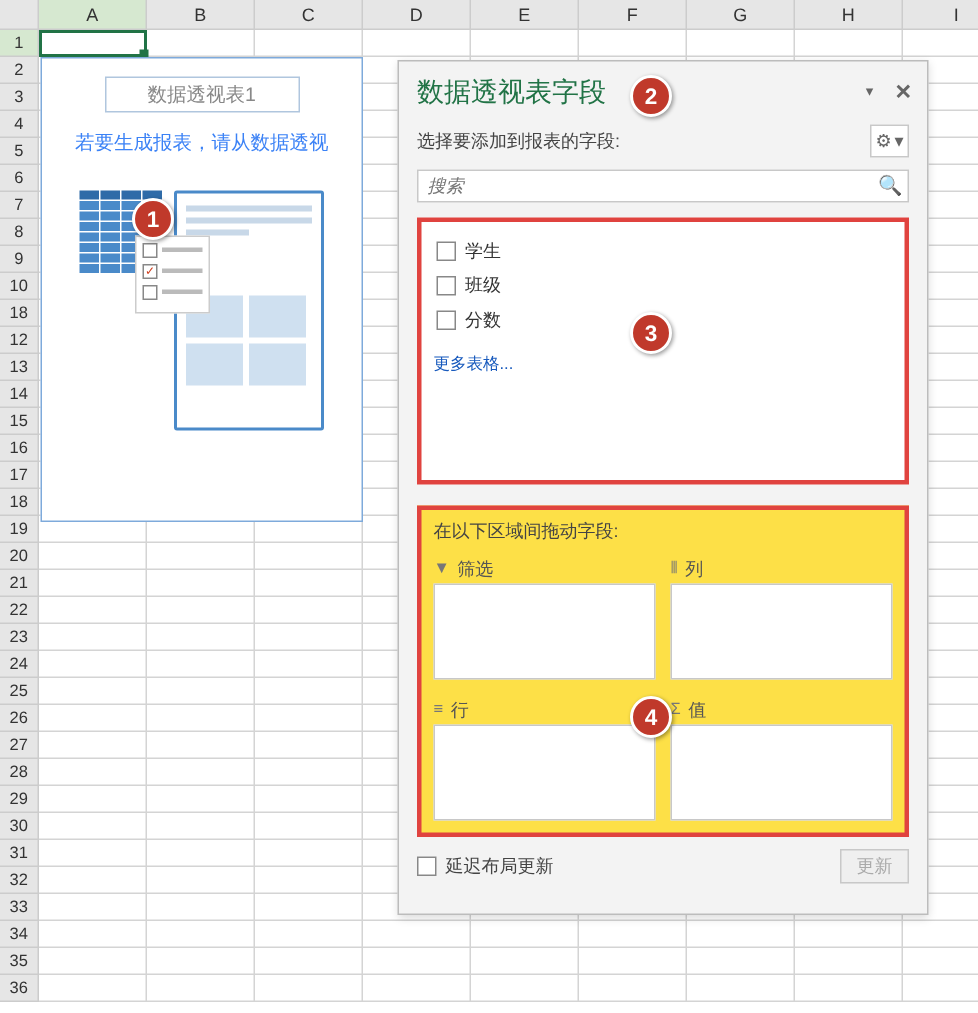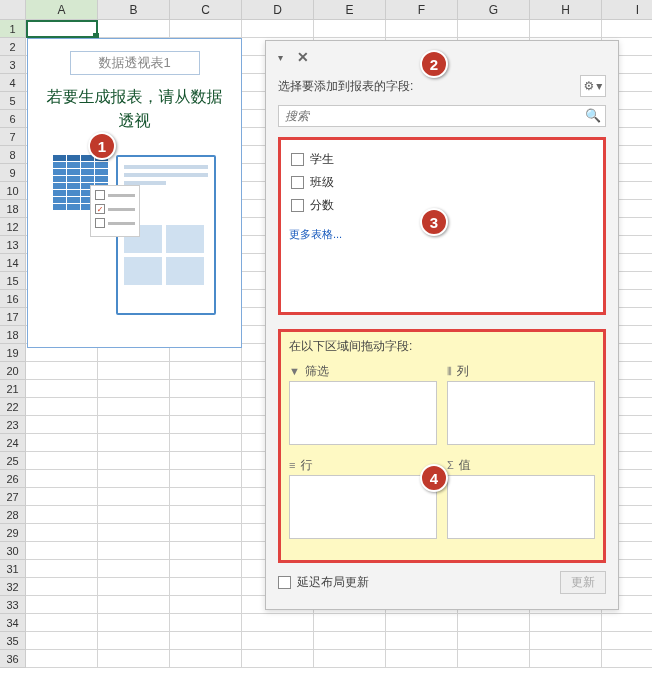--- a/index.html
+++ b/index.html
@@ -85,22 +85,22 @@
   }
   .pivot-title-box {
     border: 1px solid #b0c6de;
     width: 130px;
     margin: 4px auto 10px auto;
     padding: 2px 6px;
     color: #888;
     font-size: 13px;
   }
   .pivot-msg {
-    color: #14532d;
-    font-size: 16px;
+    color: #3b82f6;
+    font-size: 13px;
     line-height: 1.5;
     padding: 0 6px;
   }
   .pivot-illustration {
     margin-top: 22px;
     display: flex;
     justify-content: center;
     gap: 8px;
   }
   .illus-table {
@@ -217,22 +217,22 @@
   }
   .more-tables {
     color: #185abd;
     margin-top: 10px;
     cursor: pointer;
     font-size: 11px;
   }
   .areas-wrap {
     margin: 14px 12px 0 12px;
     border: 3px solid #e0433f;
-    padding: 6px 8px 21px 8px;
-    background: #fef9c3;
+    padding: 6px 8px 8px 8px;
+    background: #fde047;
     position: relative;
   }
   .areas-label {
     color: #444;
     font-size: 12px;
     margin-bottom: 6px;
   }
   .areas-grid {
     display: grid;
     grid-template-columns: 1fr 1fr;
@@ -819,20 +819,21 @@
           <div class="g"></div>
           <div class="g"></div>
           <div class="g"></div>
       </div>
     </div>
   </div>
 </div>
 
 <div class="pane">
   <div class="pane-header">
+    <div class="pane-title">数据透视表字段</div>
     <div class="pane-header-right">
       <span class="pane-caret">▾</span>
       <span class="pane-close">✕</span>
     </div>
   </div>
   <div class="pane-sub">
     <span>选择要添加到报表的字段:</span>
     <div class="gear">
       <span>⚙</span>
       <span>▾</span>

